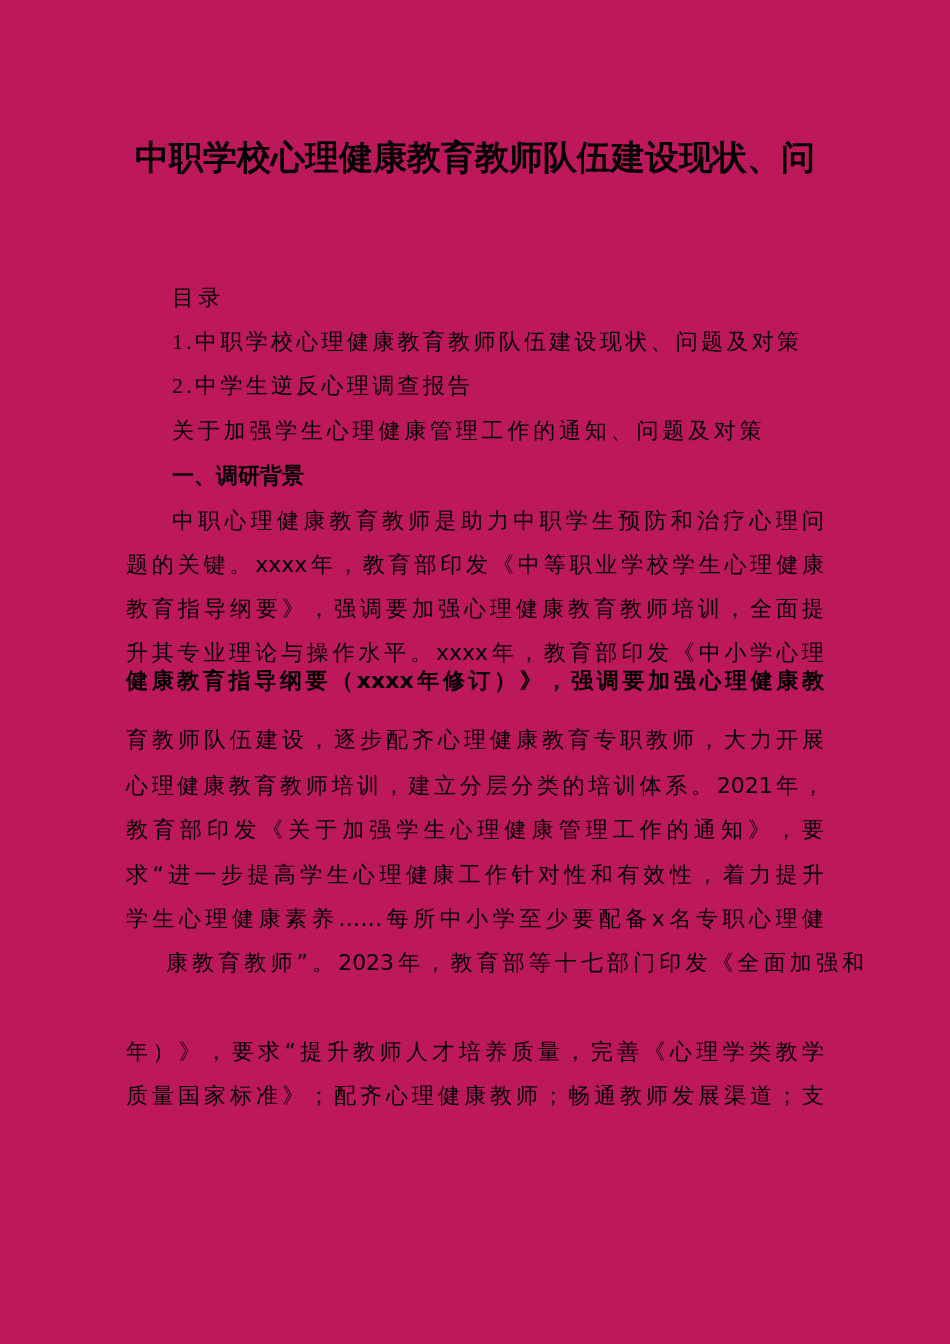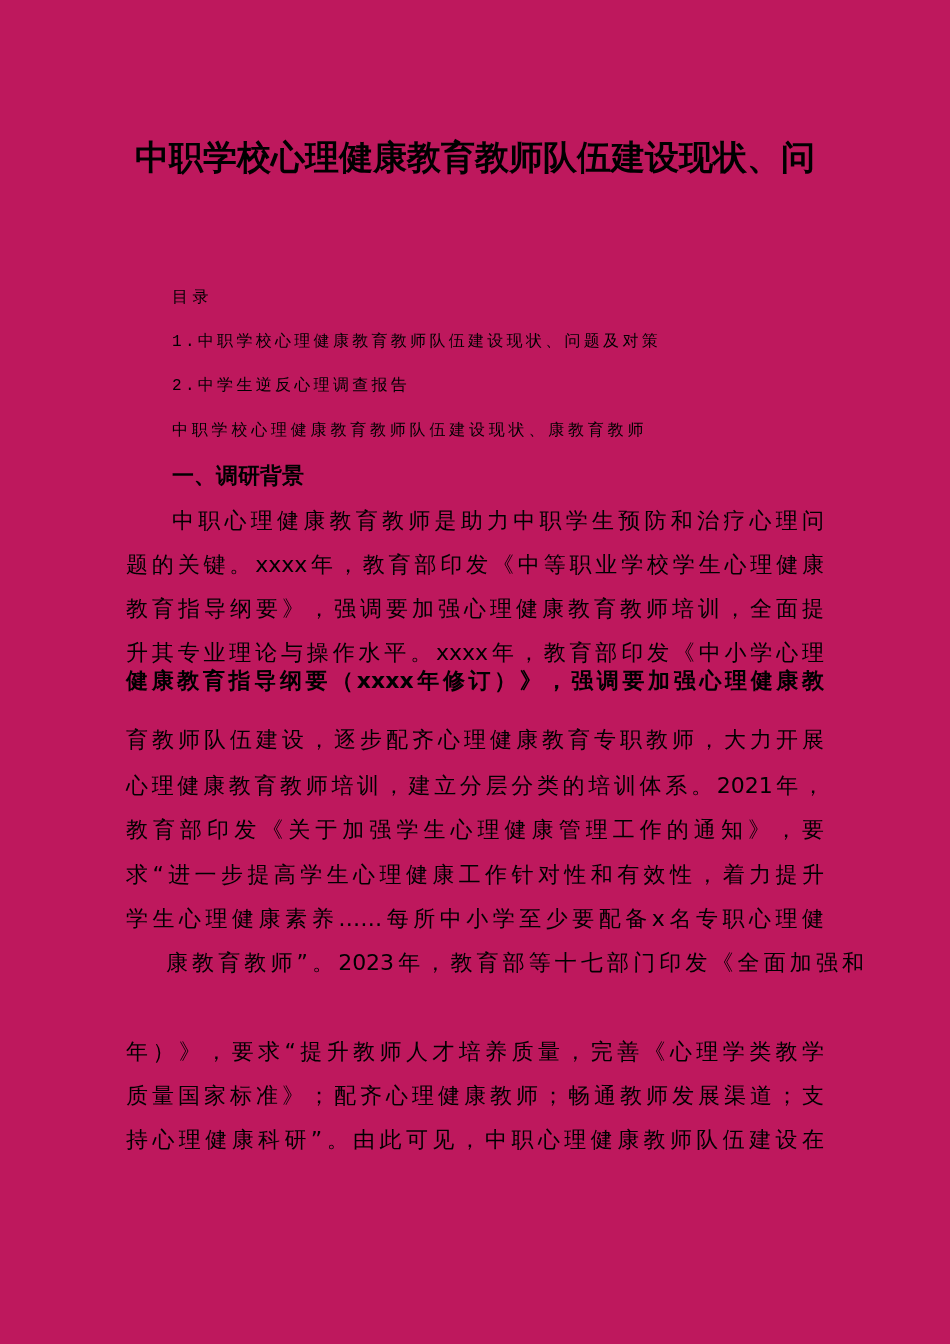--- a/index.html
+++ b/index.html
@@ -31,22 +31,22 @@
       font-weight: bold;
       font-size: 34px;
       line-height: 47px;
       letter-spacing: 0px;
     }
     .title .line { display: block; white-space: nowrap; }
     .line-text {
       position: absolute;
       left: 126px;
       width: 700px;
-      font-family: Liberation Mono, monospace;
-      font-size: 16px;
+      font-family: Liberation Serif, serif;
+      font-size: 22px;
       line-height: 30px;
       white-space: nowrap;
       letter-spacing: 4.4px;
     }
     .indent { left: 172px; }
     .heading {
       position: absolute;
       left: 172px;
       font-family: "DejaVu Sans", "Liberation Sans", sans-serif;
       font-weight: bold;
@@ -73,32 +73,31 @@
 <div class="page">
 
   <div class="title">
     <span class="line">中职学校心理健康教育教师队伍建设现状、问</span>
   </div>
 
   <div class="line-text indent" style="top:283px;">目录</div>
   <div class="line-text indent" style="top:327px; letter-spacing:3.3px;">1.中职学校心理健康教育教师队伍建设现状、问题及对策</div>
   <div class="line-text indent" style="top:371px; letter-spacing:3.3px;">2.中学生逆反心理调查报告</div>
 
-  <div class="line-text indent" style="top:416px; letter-spacing:3.8px;">中职学校心理健康教育教师队伍建设现状、康教育教师</div>
+  <div class="line-text indent" style="top:416px; letter-spacing:3.8px;">关于加强学生心理健康管理工作的通知、问题及对策</div>
 
   <div class="heading" style="top:461px;">一、调研背景</div>
 
   <div class="body-line first" style="top:506px;">中职心理健康教育教师是助力中职学生预防和治疗心理问</div>
   <div class="body-line" style="top:550px;">题的关键。xxxx年，教育部印发《中等职业学校学生心理健康</div>
   <div class="body-line" style="top:594px;">教育指导纲要》，强调要加强心理健康教育教师培训，全面提</div>
   <div class="body-line" style="top:638px;">升其专业理论与操作水平。xxxx年，教育部印发《中小学心理</div>
   <div class="body-line" style="top:666px;font-weight:bold;">健康教育指导纲要（xxxx年修订）》，强调要加强心理健康教</div>
   <div class="body-line" style="top:727px;font-family:Liberation Mono, monospace;">育教师队伍建设，逐步配齐心理健康教育专职教师，大力开展</div>
   <div class="body-line" style="top:771px;">心理健康教育教师培训，建立分层分类的培训体系。2021年，</div>
   <div class="body-line" style="top:815px;">教育部印发《关于加强学生心理健康管理工作的通知》，要</div>
   <div class="body-line" style="top:860px;">求“进一步提高学生心理健康工作针对性和有效性，着力提升</div>
   <div class="body-line" style="top:904px;">学生心理健康素养……每所中小学至少要配备x名专职心理健</div>
   <div class="body-line" style="top:948px;margin-left:40px;">康教育教师”。2023年，教育部等十七部门印发《全面加强和</div>
   <div class="body-line" style="top:1037px;">年）》，要求“提升教师人才培养质量，完善《心理学类教学</div>
   <div class="body-line" style="top:1081px;">质量国家标准》；配齐心理健康教师；畅通教师发展渠道；支</div>
-  <div class="body-line" style="top:1125px;">持心理健康科研”。由此可见，中职心理健康教师队伍建设在</div>
 
 </div>
 
 </body></html>

